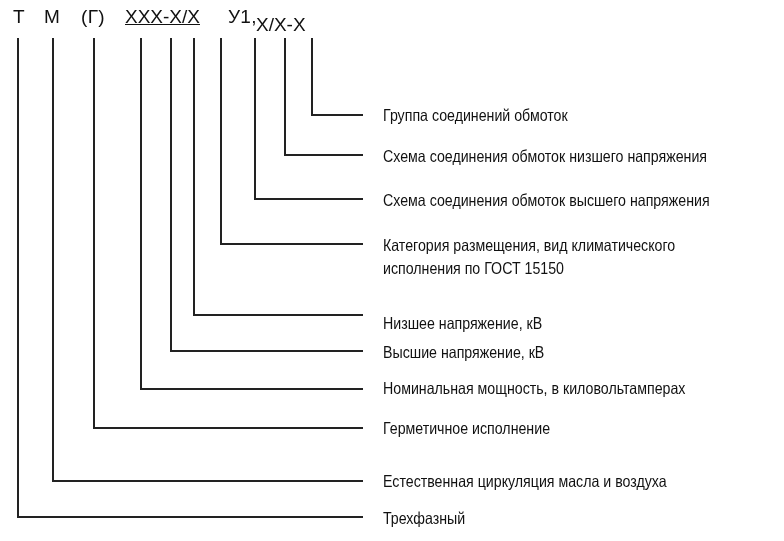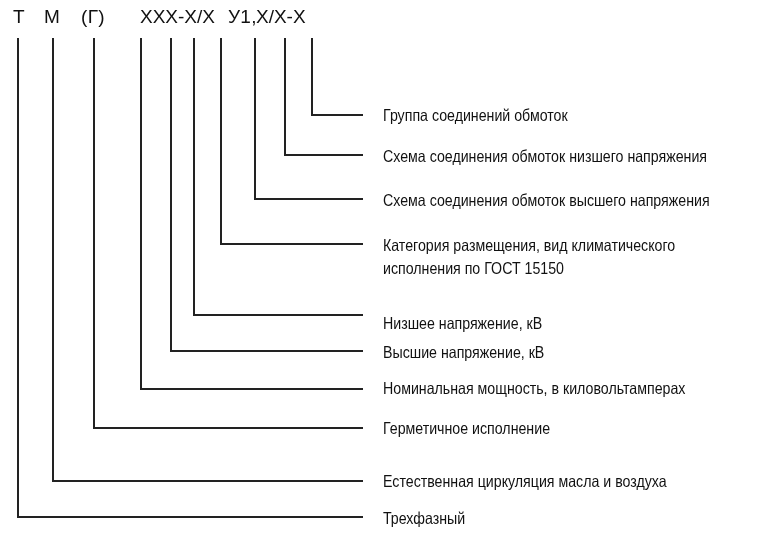--- a/index.html
+++ b/index.html
@@ -24,23 +24,23 @@
     <path d="M171 38 V351 H363"></path>
     <path d="M141 38 V389 H363"></path>
     <path d="M94 38 V428 H363"></path>
     <path d="M53 38 V481 H363"></path>
     <path d="M18 38 V517 H363"></path>
   </svg>
 
   <span class="code-part" style="left:13px">Т</span>
   <span class="code-part" style="left:44px">М</span>
   <span class="code-part" style="left:81px">(Г)</span>
-  <span class="code-part" style="left:140px; letter-spacing:0px;">ХХХ-Х/Х</span>
+  <span class="code-part" style="left:125px; letter-spacing:0px;text-decoration:underline;">ХХХ-Х/Х</span>
   <span class="code-part" style="left:228px">У1,</span>
-  <span class="code-part" style="left:256px; letter-spacing:0px;">Х/Х-Х</span>
+  <span class="code-part" style="left:256px; letter-spacing:0px;margin-top:8px;">Х/Х-Х</span>
 
   <span class="label" style="top:104px">Группа соединений обмоток</span>
   <span class="label" style="top:145px">Схема соединения обмоток низшего напряжения</span>
   <span class="label" style="top:189px">Схема соединения обмоток высшего напряжения</span>
   <span class="label" style="top:234px">Категория размещения, вид климатического</span>
   <span class="label" style="top:257px">исполнения по ГОСТ 15150</span>
   <span class="label" style="top:312px">Низшее напряжение, кВ</span>
   <span class="label" style="top:341px">Высшие напряжение, кВ</span>
   <span class="label" style="top:377px">Номинальная мощность, в киловольтамперах</span>
   <span class="label" style="top:417px">Герметичное исполнение</span>

